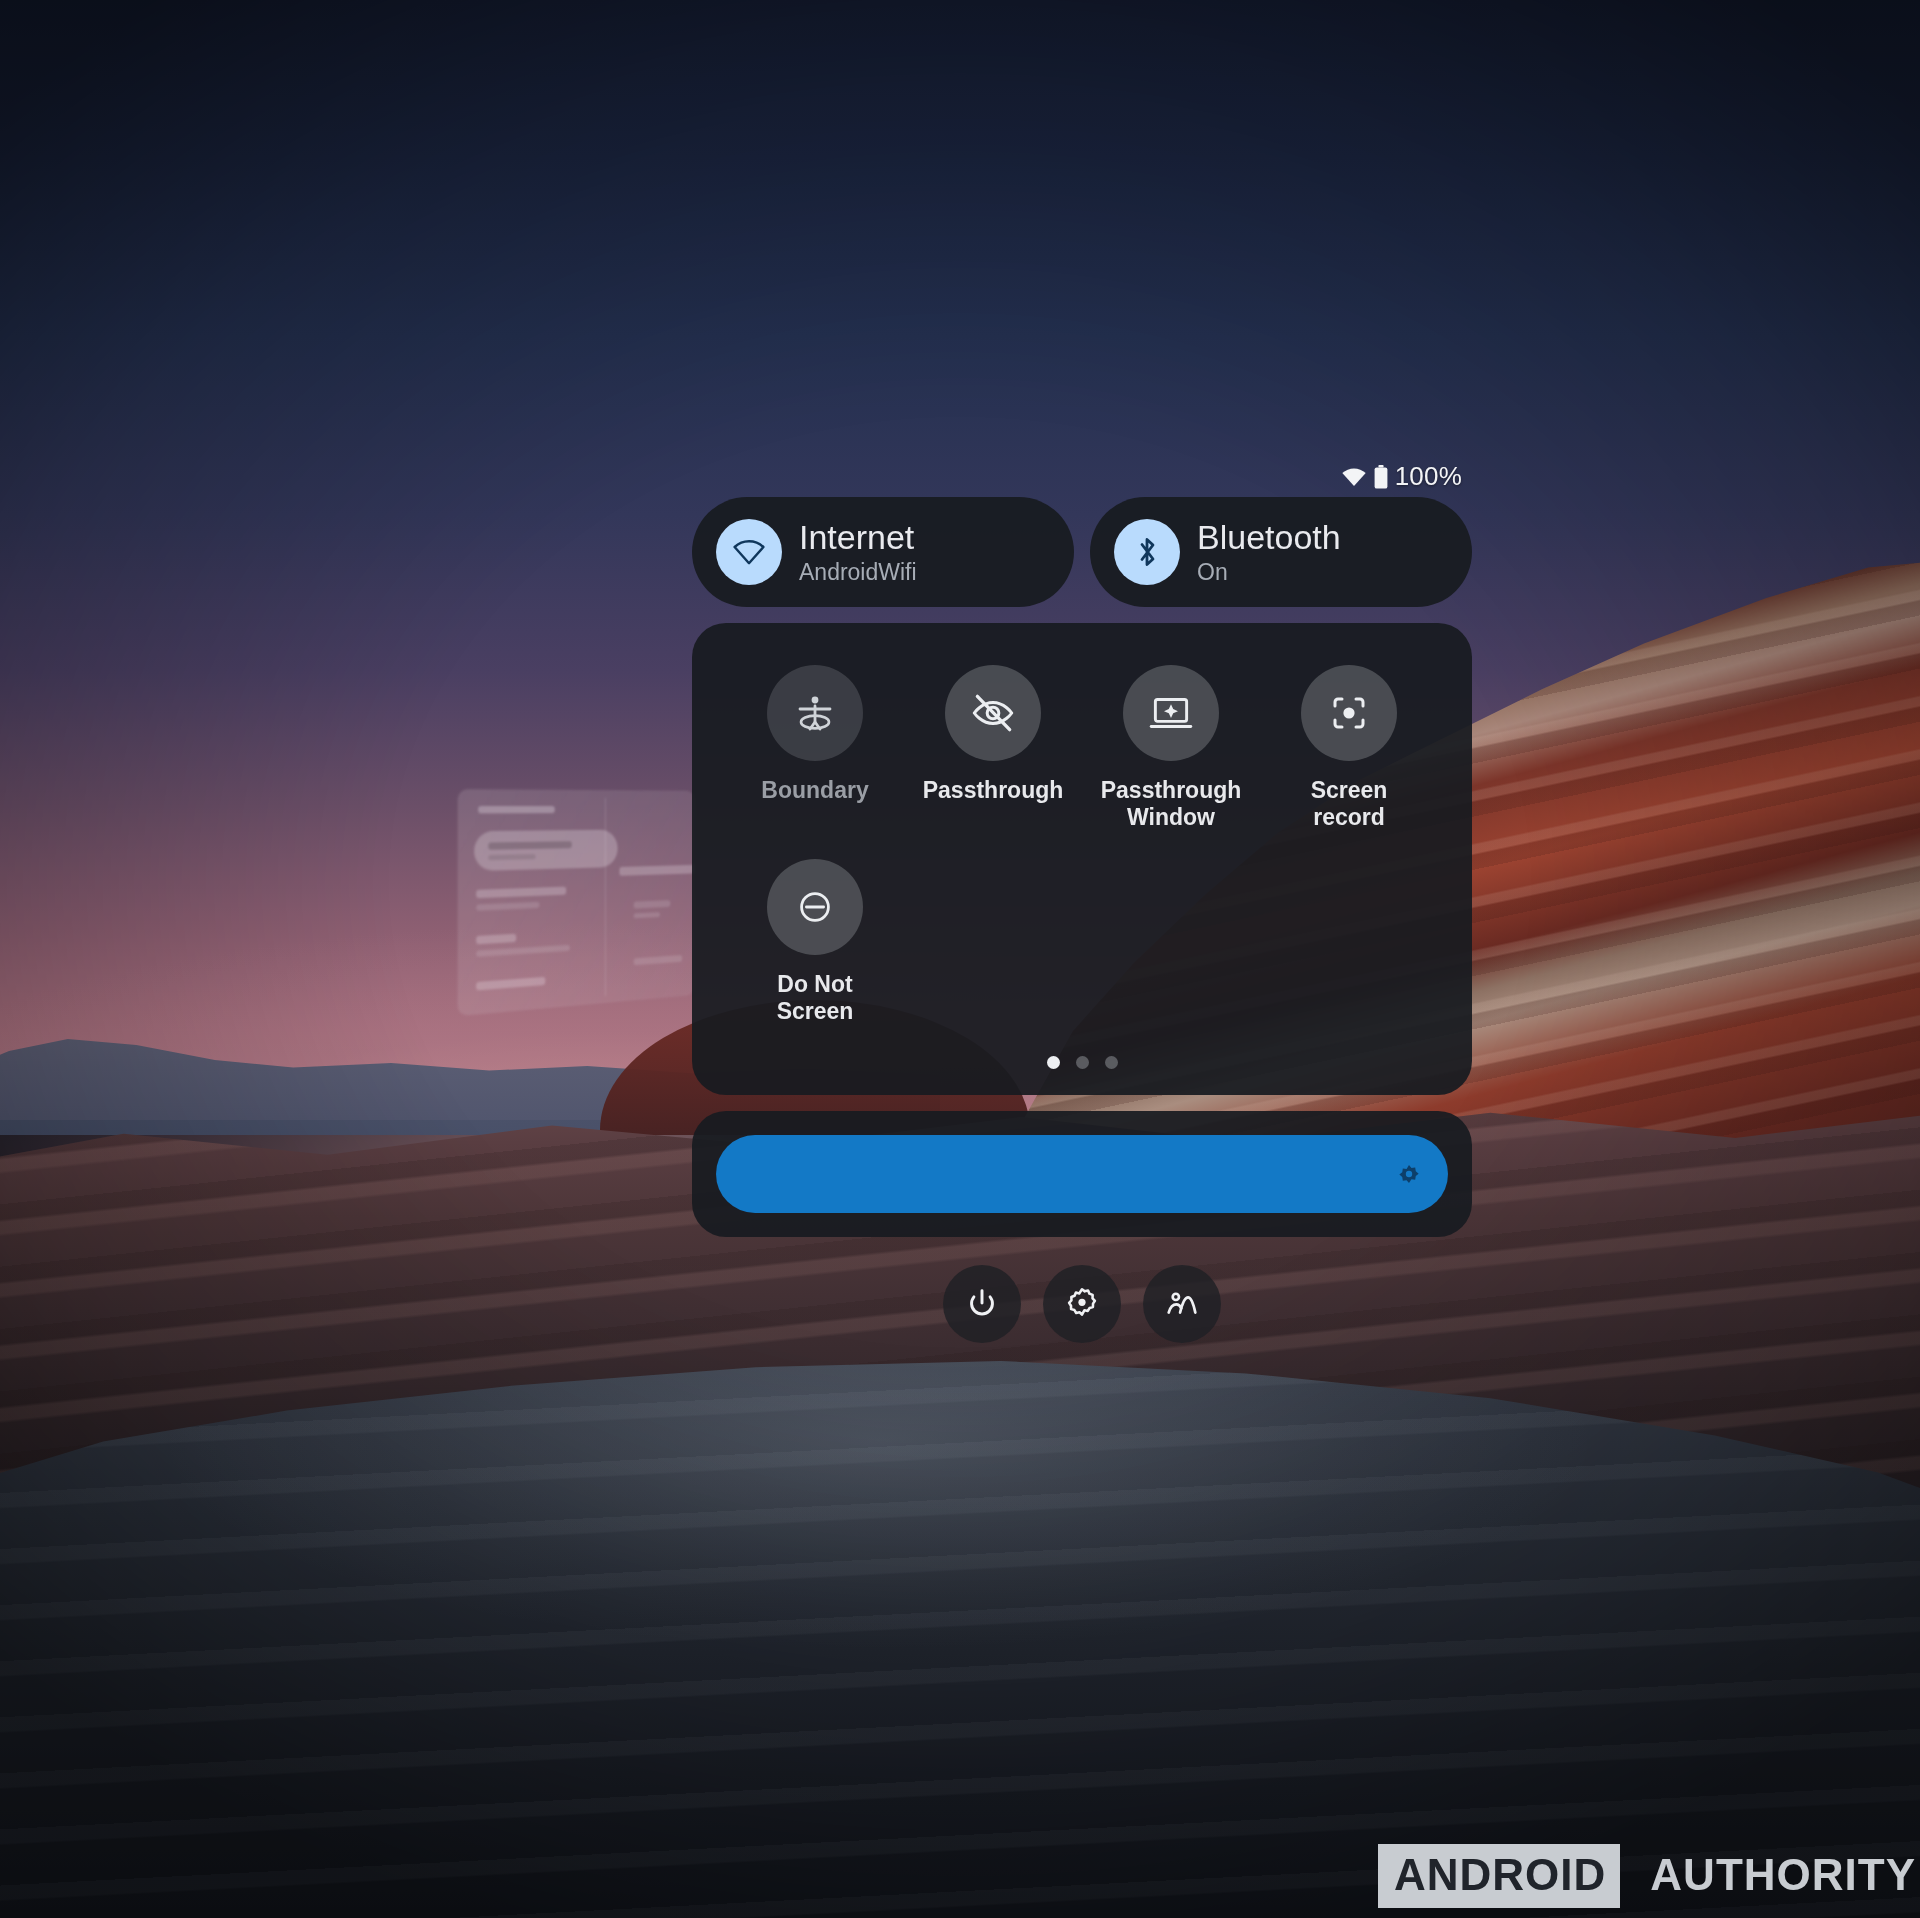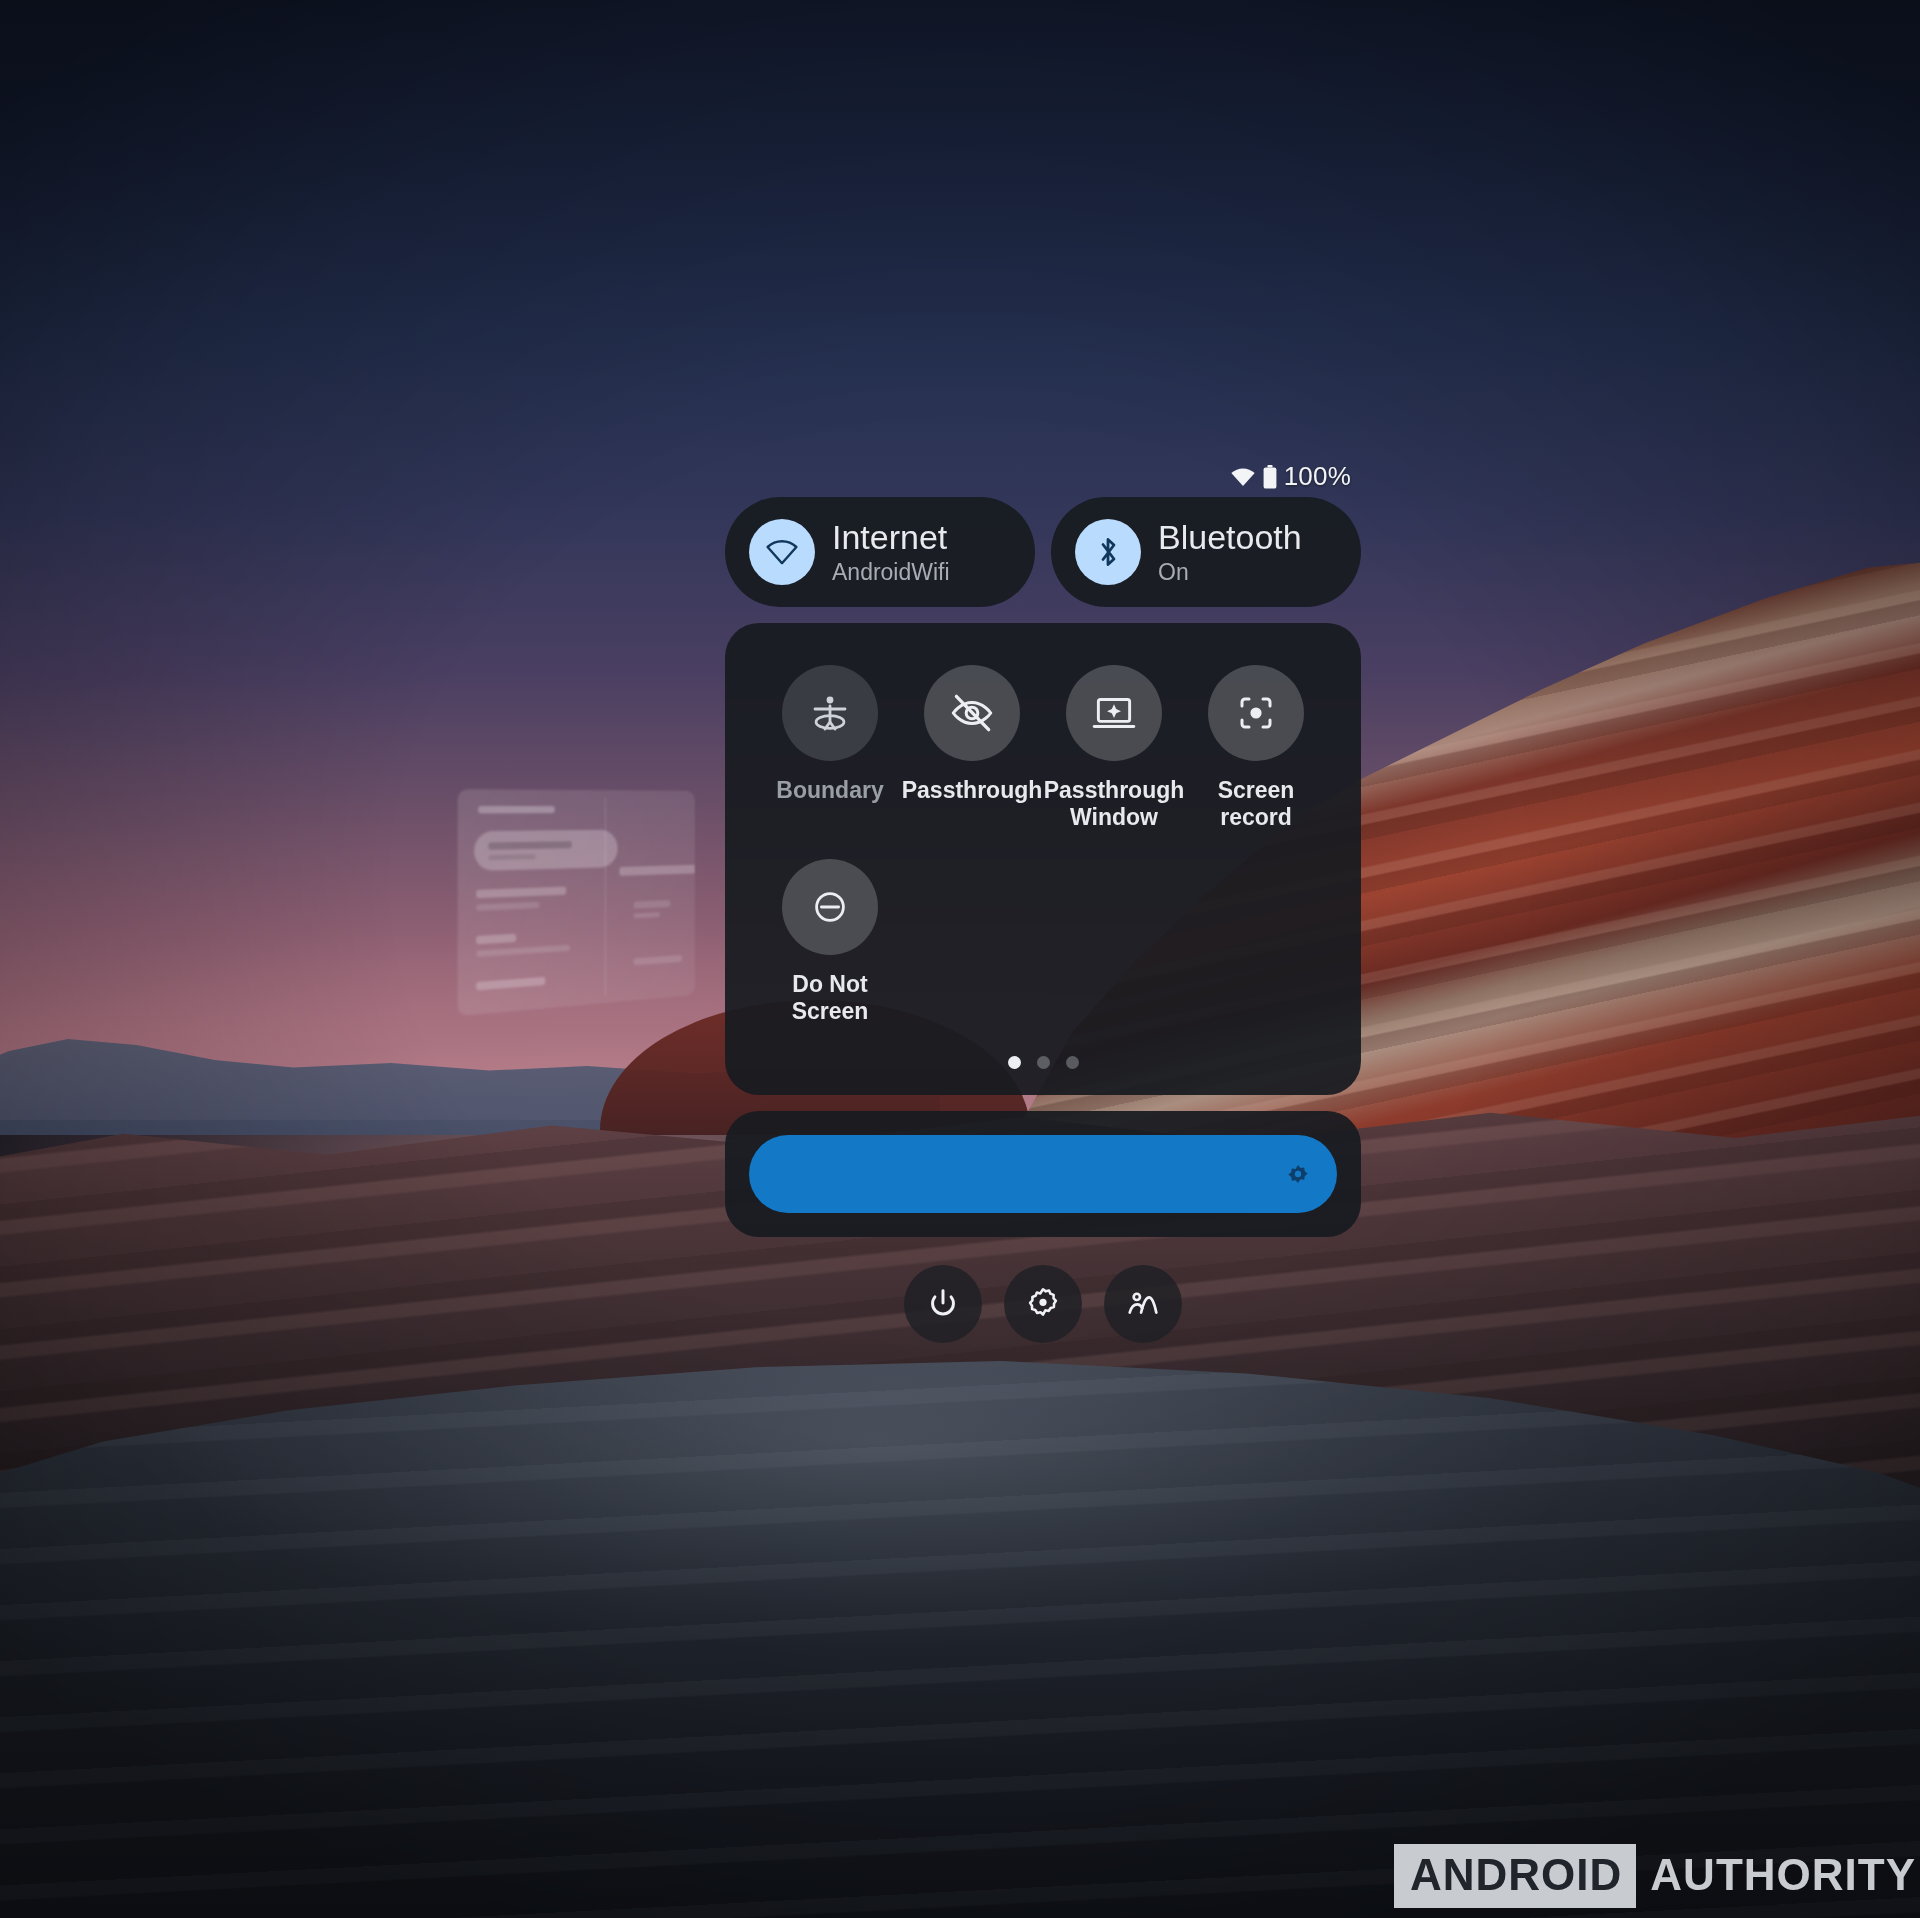--- a/index.html
+++ b/index.html
@@ -117,21 +117,21 @@
   .gw-search-t { position:absolute; left:14px; top:11px; width:86px; height:7px;
                  background:rgba(90,72,84,.40); border-radius:3px; }
   .gw-search-s { position:absolute; left:14px; top:23px; width:48px; height:5px;
                  background:rgba(110,92,104,.30); border-radius:3px; }
   .gw-line { position:absolute; background:rgba(242,236,242,.26); border-radius:3px; }
   .gw-line.s { background:rgba(232,224,232,.17); }
   .gw-div { position:absolute; left:152px; top:8px; width:1px; height:200px;
             background:rgba(250,246,250,.16); }
 
   
-  .qs { position:absolute; left:692px; top:497px; width:636px;margin-left:33px; }
+  .qs { position:absolute; left:692px; top:497px; width:780px; }
 
   .statusbar {
     position:absolute; right:10px; top:-36px;
     display:flex; align-items:center; gap:7px;
     color:#f3f4f6; font-size:26px; font-weight:500;
     text-shadow:0 1px 3px rgba(0,0,0,.5);
   }
   .sb-wifi { width:26px; height:20px; display:block; }
   .sb-batt { width:14px; height:24px; display:block; }
   .sb-pct { letter-spacing:.2px; }
@@ -192,21 +192,21 @@
   .actions { display:flex; justify-content:center; gap:22px; margin-top:28px; }
   .action {
     width:78px; height:78px; border-radius:50%;
     background:rgba(30,32,37,.82);
     display:flex; align-items:center; justify-content:center;
   }
 
   
   .wm {
     position:absolute; right:0px; bottom:10px;
-    display:flex; align-items:flex-start; gap:0;
+    display:flex; align-items:flex-start; gap:16px;
     font-size:44px; font-weight:700; letter-spacing:1px;
     font-family:"Liberation Sans", sans-serif;
   }
   .wm-a { background:#c8ccd1; color:#20242b; padding:6px 14px 8px 16px; }
   .wm-b { color:#c8ccd1; padding:6px 4px 8px 14px; }
 </style>
 </head>
 <body>
 
 <div id="stage">

